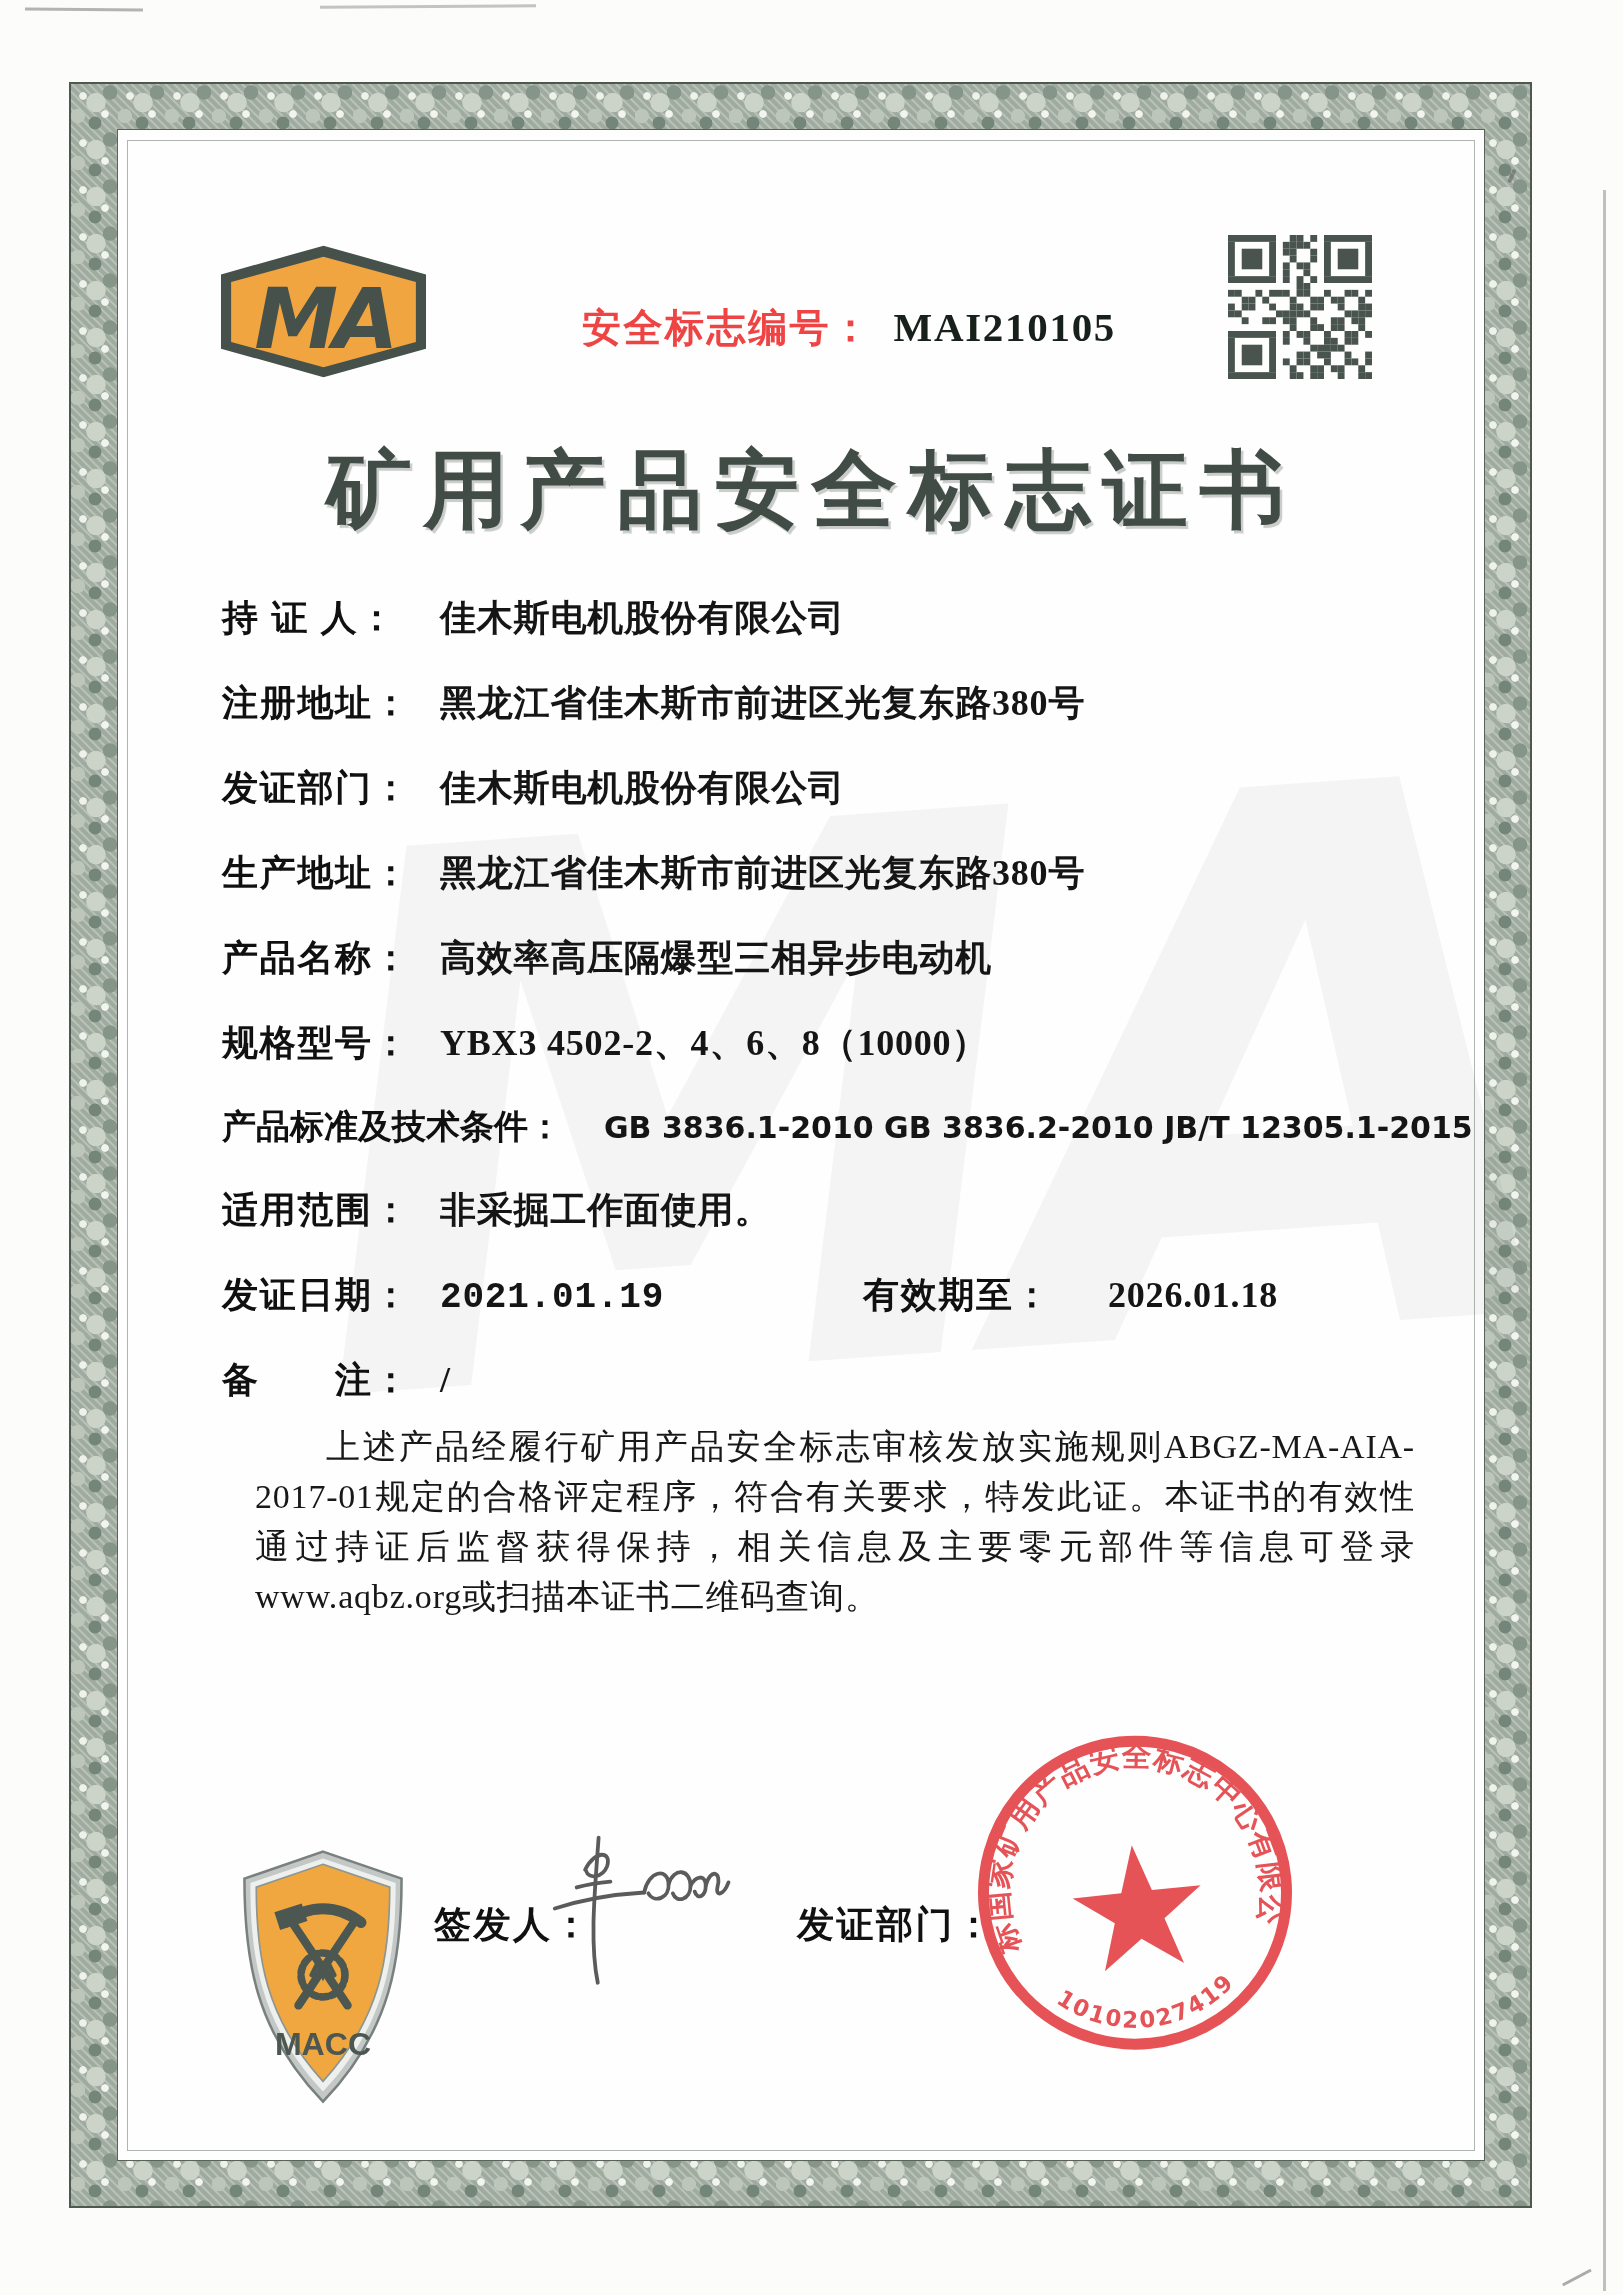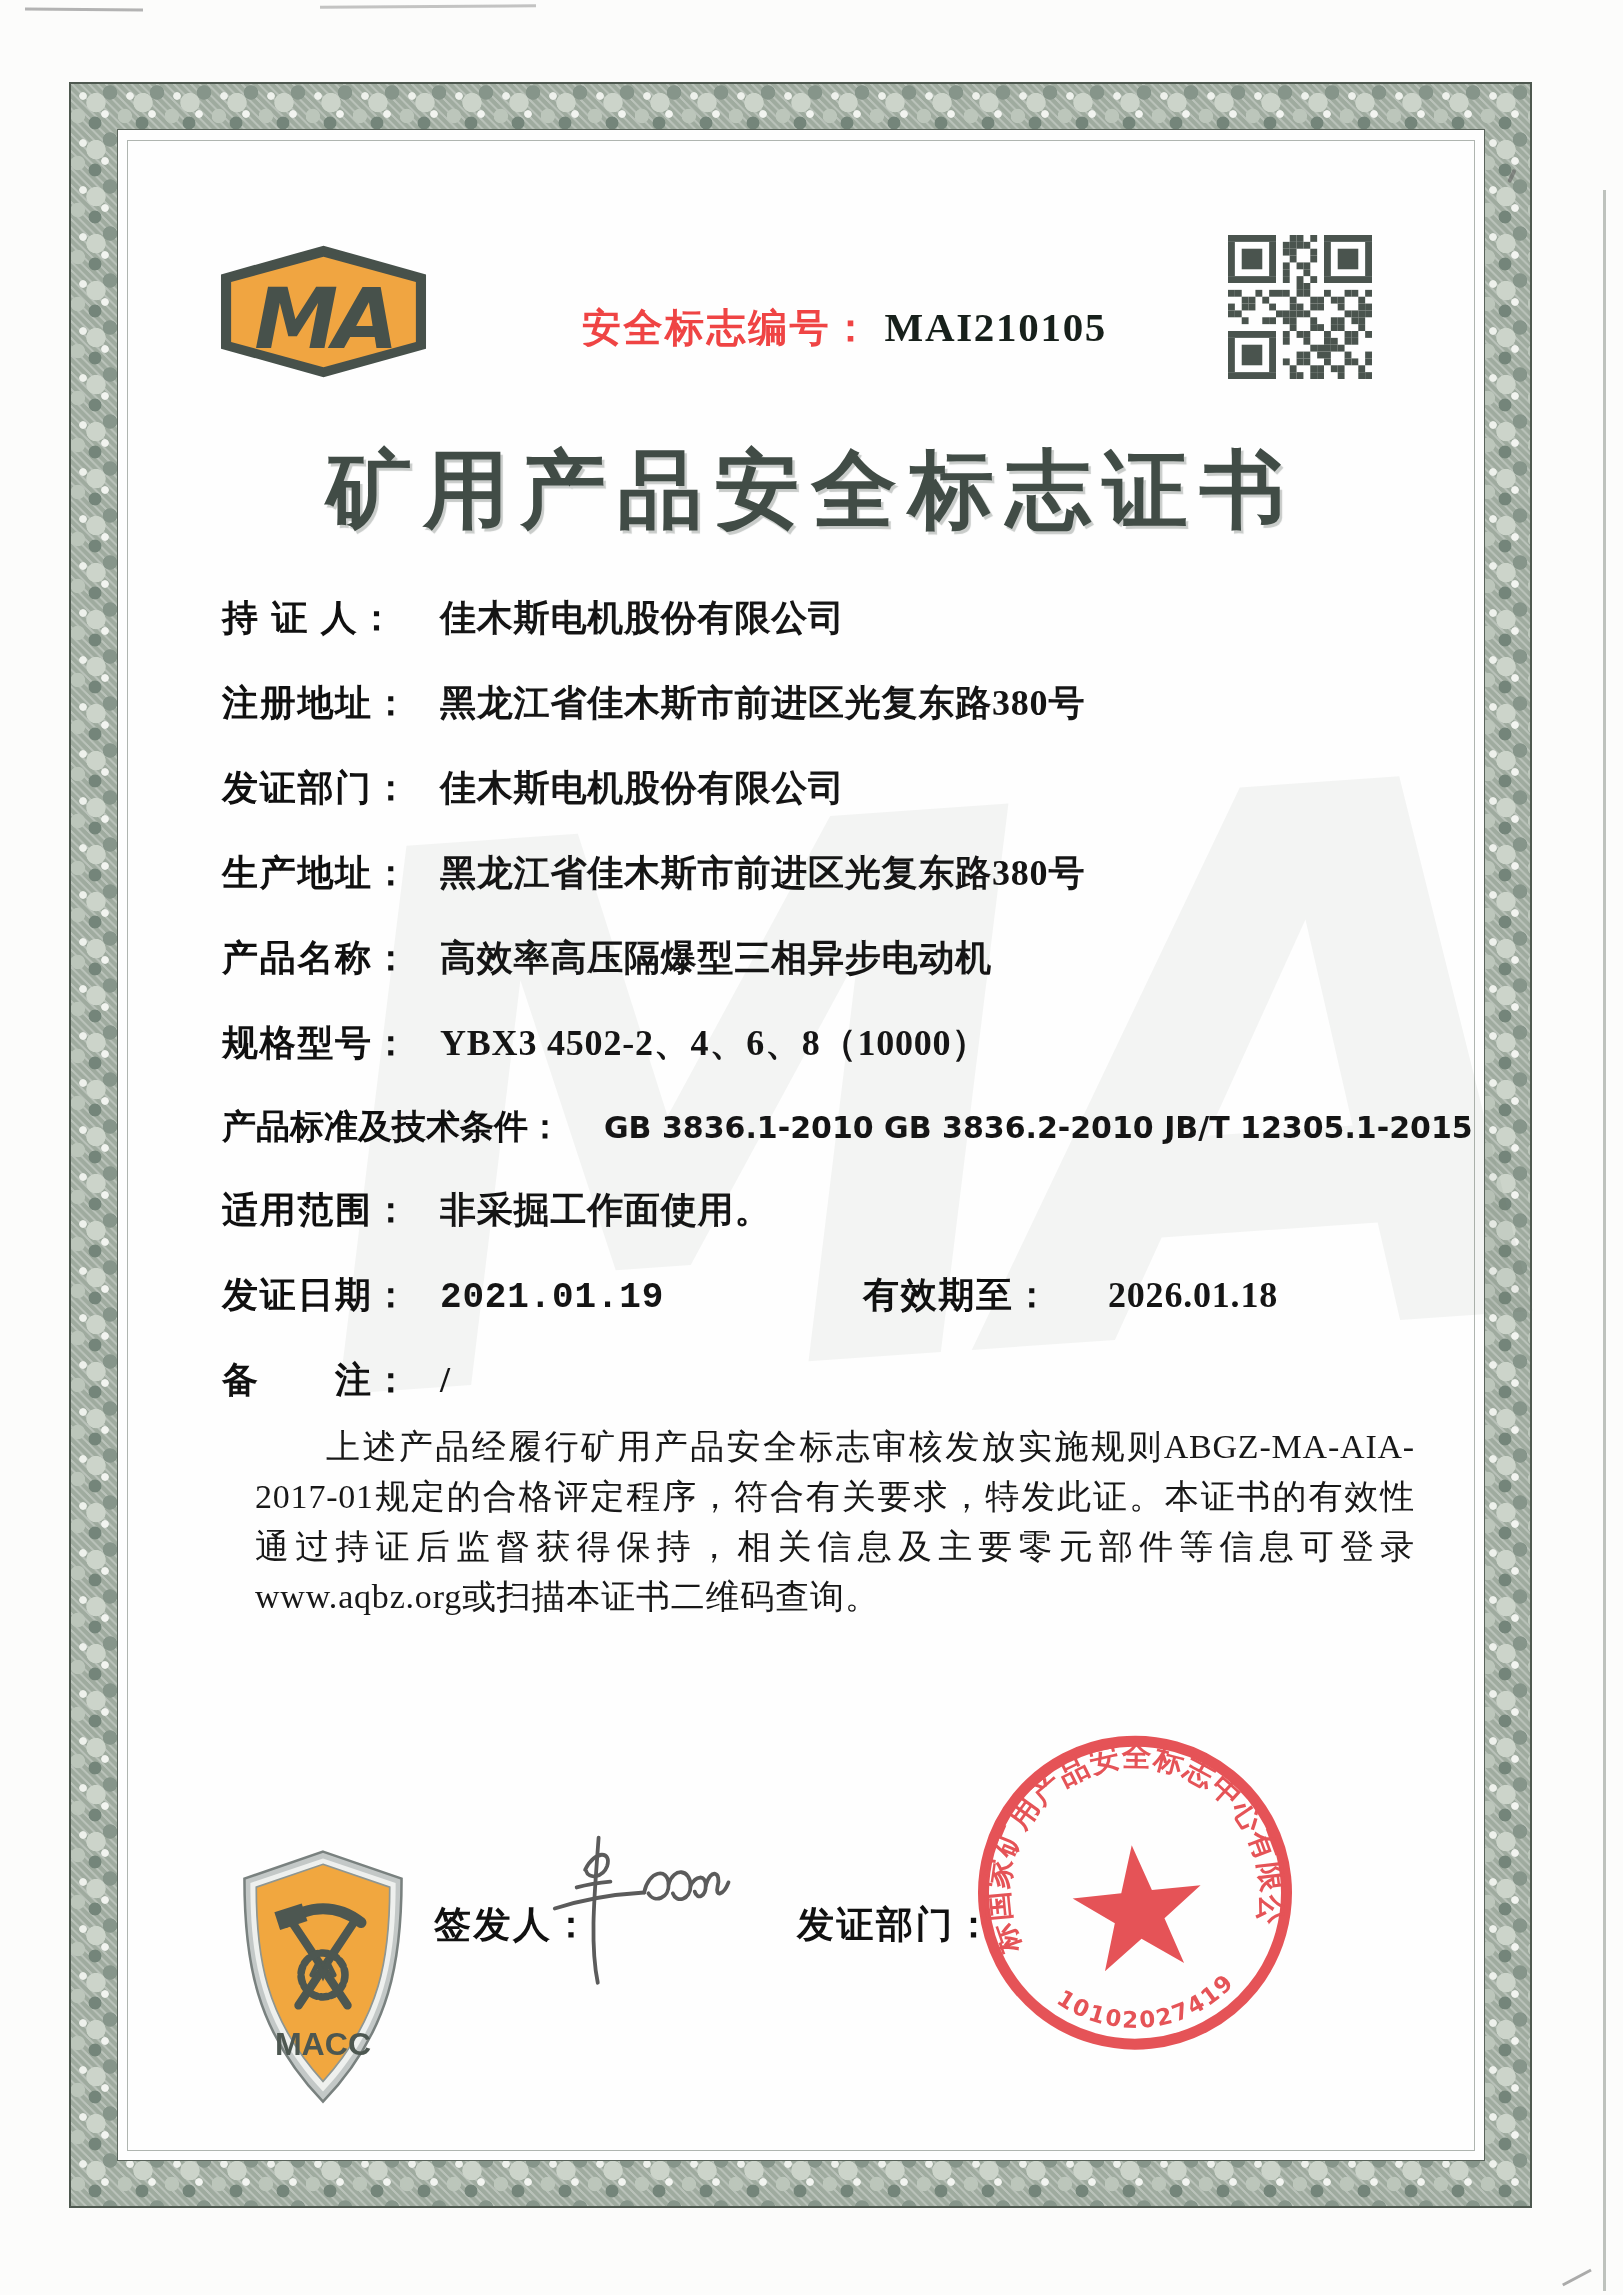--- a/index.html
+++ b/index.html
@@ -34,21 +34,21 @@
   .watermark{
     position:absolute;left:304px;top:668px;width:1057px;text-align:center;
     font-family:"DejaVu Sans",sans-serif;font-weight:bold;font-style:italic;
     font-size:744px;letter-spacing:-42px;color:rgba(108,124,112,0.075);
     transform:rotate(-4deg);user-select:none;
   }
   
   .ma-badge{position:absolute;left:213px;top:244px;width:221px;height:135px;}
   .certline{position:absolute;left:582px;top:301px;white-space:nowrap;}
   .certline .clbl{font-weight:bold;font-size:39px;color:#ef4444;letter-spacing:2.5px;}
-  .certline .cval{font-family:"Liberation Serif",serif;font-weight:600;font-size:41px;color:#17201b;letter-spacing:1.7px;margin-left:12px;}
+  .certline .cval{font-family:"Liberation Serif",serif;font-weight:600;font-size:41px;color:#17201b;letter-spacing:1.7px;margin-left:21px;}
   .qr{position:absolute;left:1228px;top:235px;width:144px;height:144px;}
   
   .title{
     position:absolute;left:279px;top:433px;width:1065px;text-align:center;
     font-family:"Liberation Serif",serif;font-weight:bold;font-size:85px;
     letter-spacing:12px;color:#414c46;white-space:nowrap;
     text-shadow:2.5px 2.5px 0.8px rgba(63,74,68,0.28);
   }
   
   .fields{position:absolute;left:222px;top:594px;width:1218px;}

